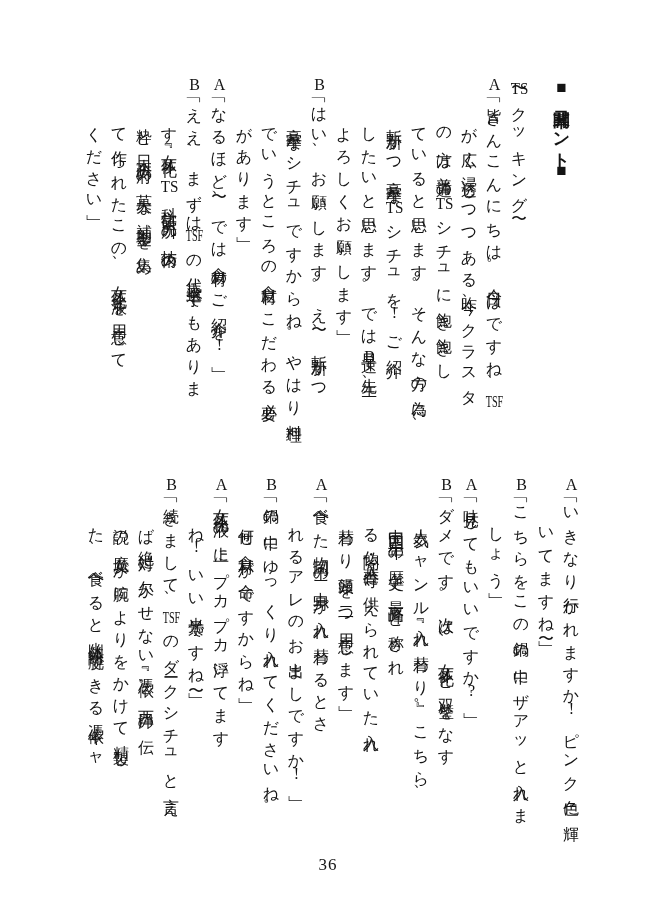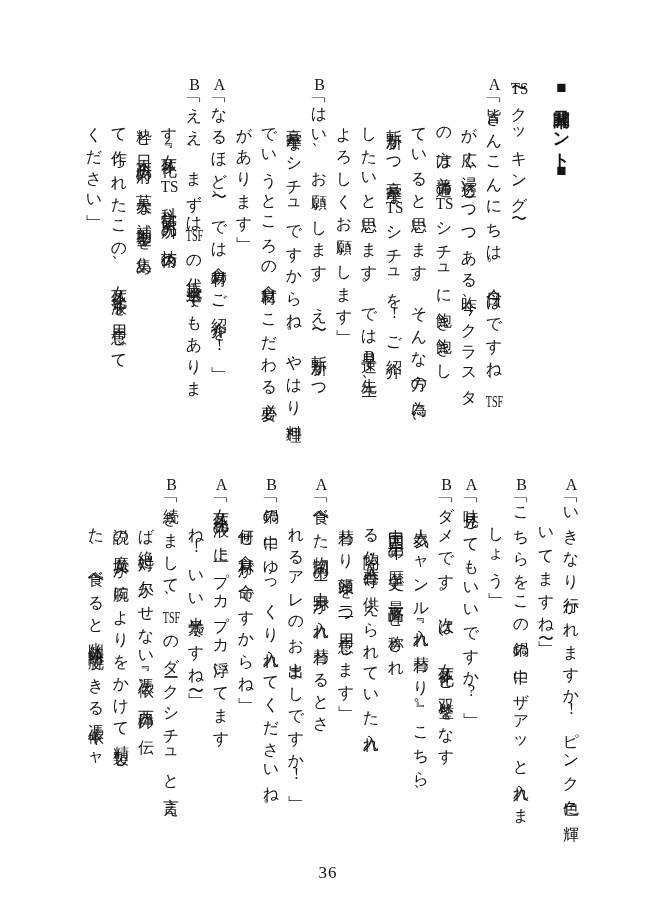--- a/index.html
+++ b/index.html
@@ -46,21 +46,20 @@
     letter-spacing: 0;
   }
   .page-num {
     position: absolute;
     top: 855px;
     left: 0;
     width: 100%;
     text-align: center;
     font-size: 17px;
     letter-spacing: 1px;
-    margin-top: 8px;
   }
 </style>
 </head>
 <body>
 
 <div id="page">
 
   <div class="band top">
     <p class="col title">■幕間コント■</p>
     <p class="col">〜<span class="tcy">TS</span>クッキング〜</p>

